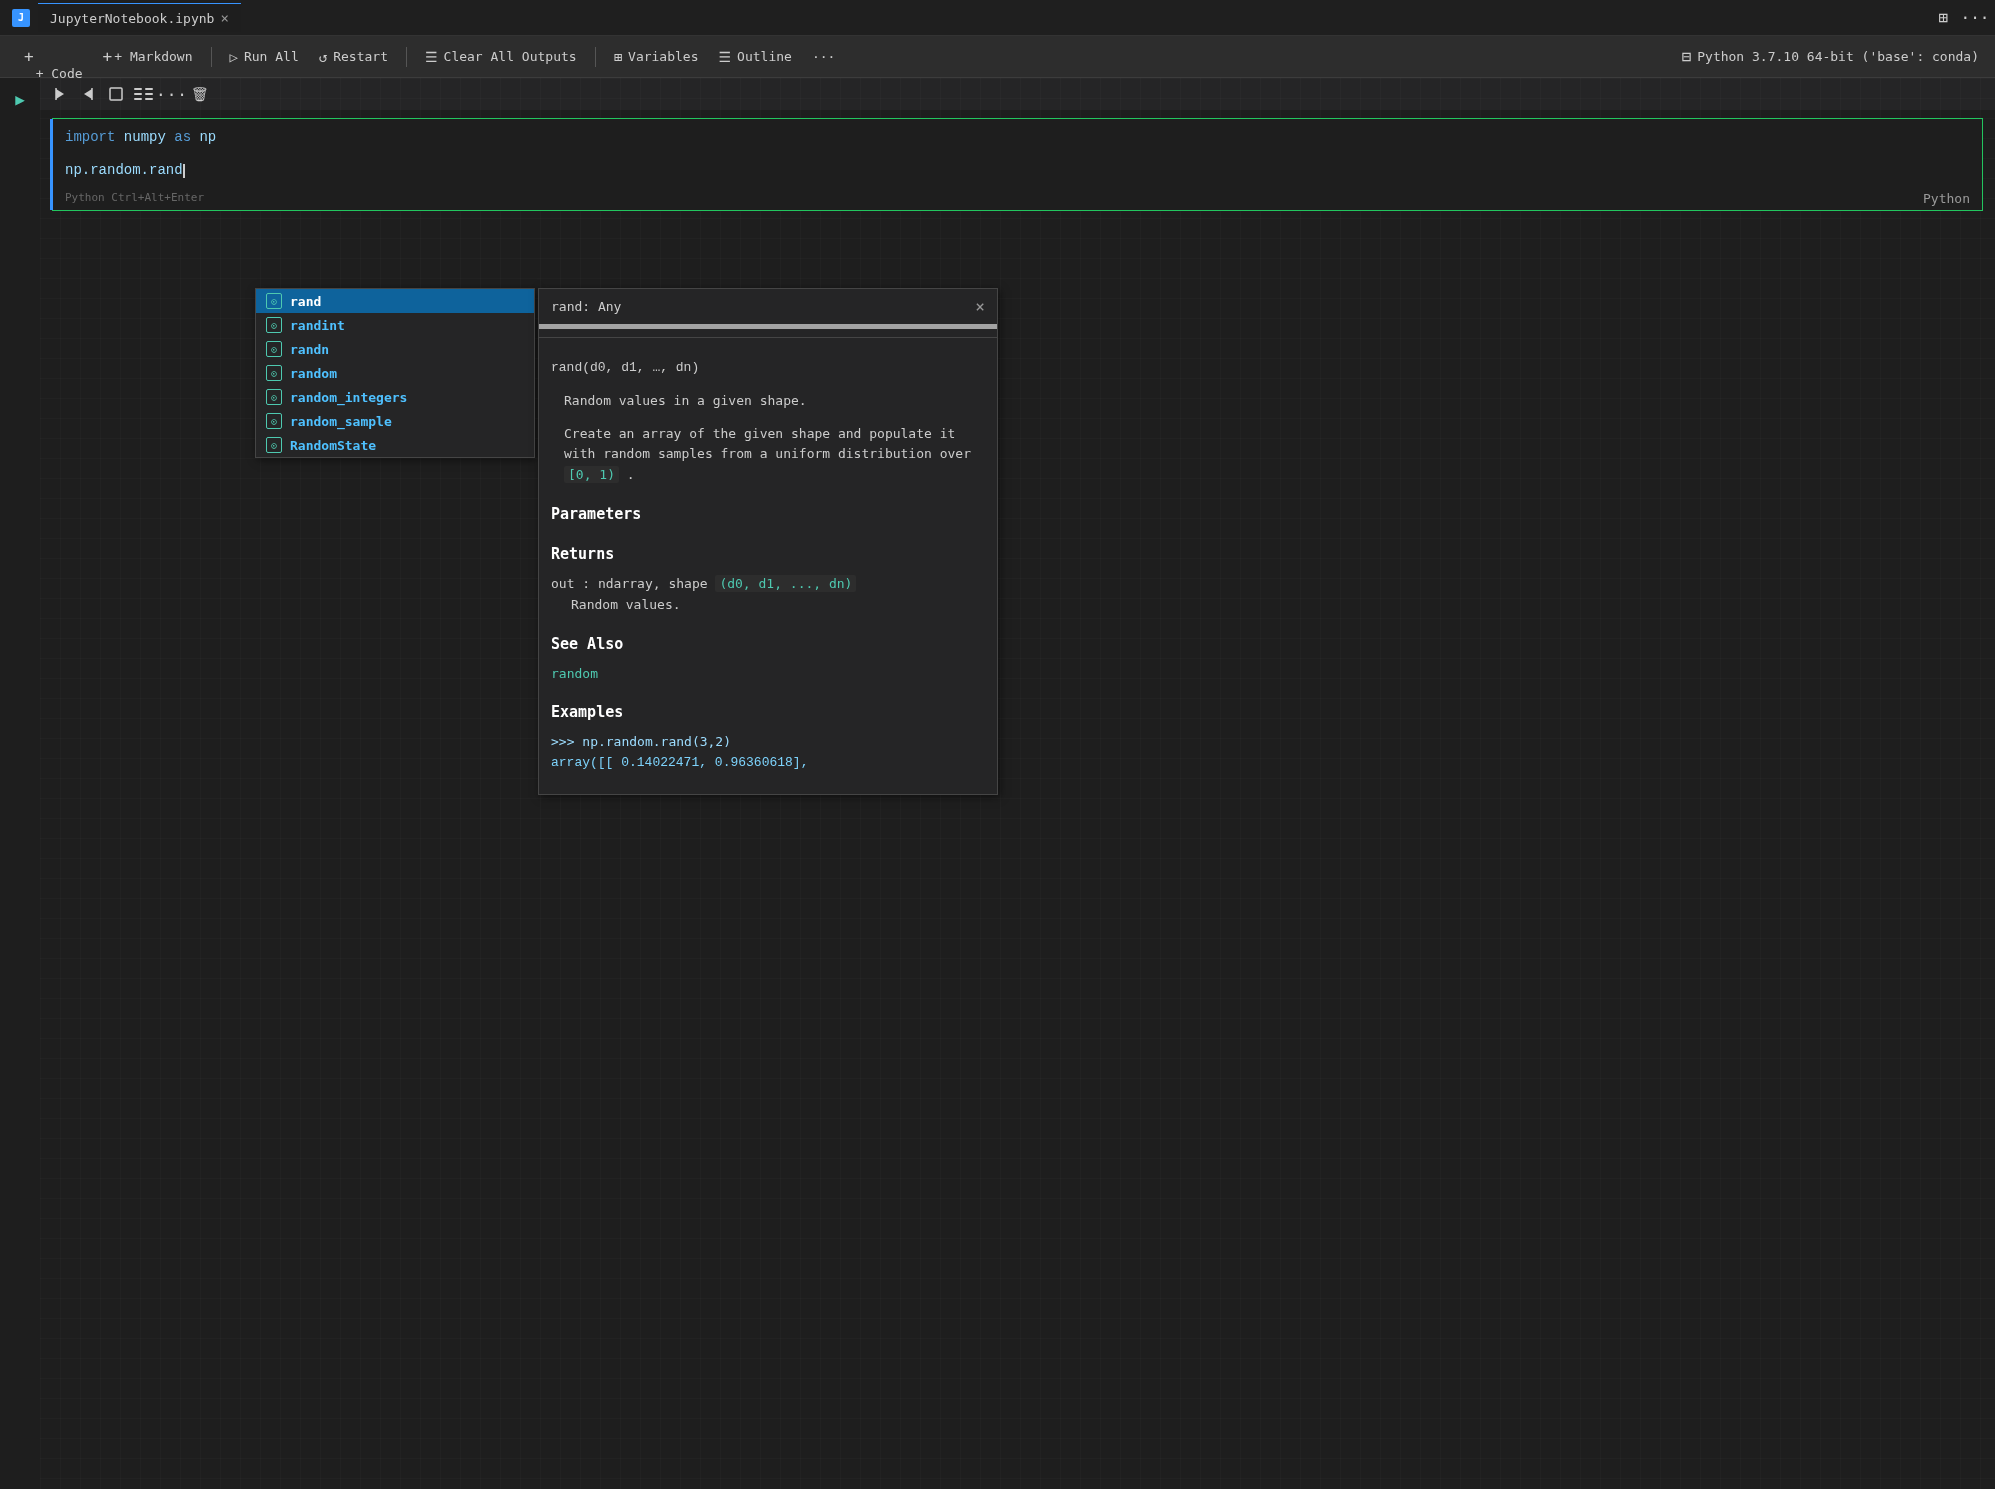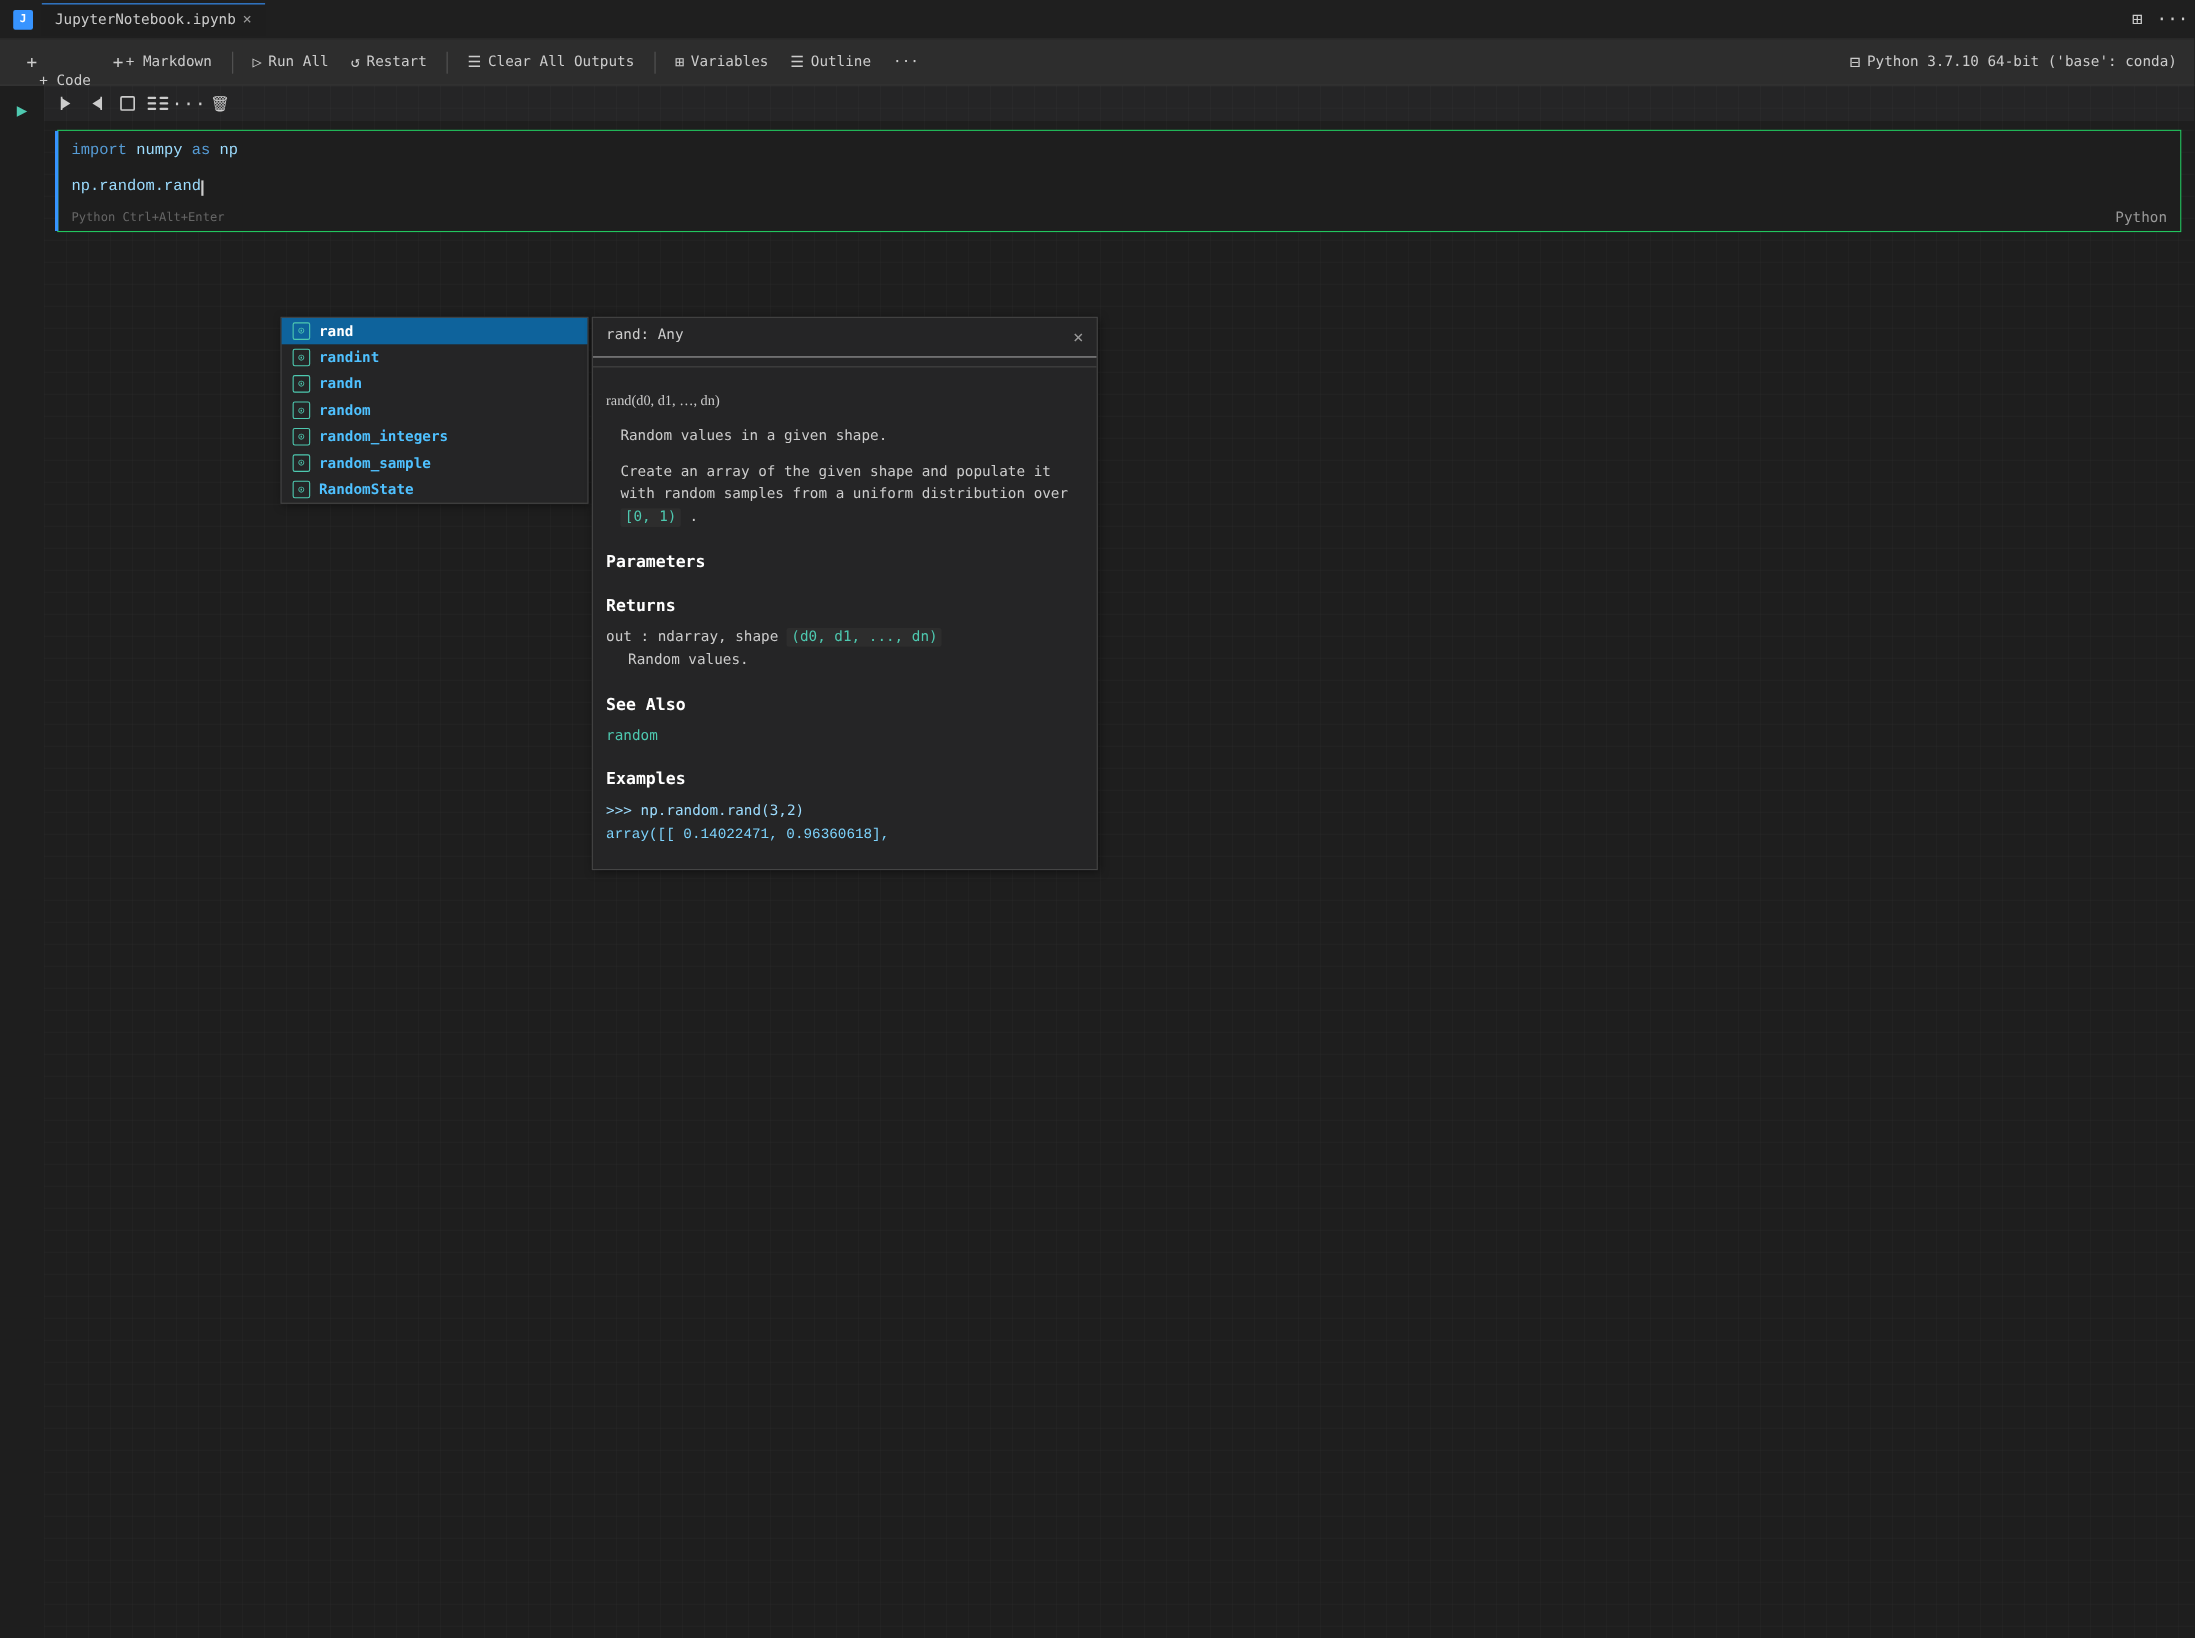--- a/index.html
+++ b/index.html
@@ -212,43 +212,43 @@
       width: 460px;
       background: #252526;
       border: 1px solid #454545;
       z-index: 100;
       box-shadow: 2px 2px 8px rgba(0,0,0,0.5);
       overflow-y: auto;
       max-height: 760px;
     }
     .doc-header {
       display: flex;
-      align-items: flex-start;
+      align-items: center;
       justify-content: space-between;
       padding: 8px 12px;
-      border-bottom: 1px solid #a3a3a3;
+      border-bottom: 5px solid #a3a3a3;
     }
     .doc-title {
       font-family: Consolas, monospace;
       font-size: 13px;
       color: #cccccc;
     }
     .doc-close {
       cursor: pointer;
       color: #999;
       font-size: 16px;
     }
     .doc-body {
       padding: 12px;
       font-size: 13px;
       line-height: 1.6;
       color: #cccccc;
     }
     .doc-signature {
-      font-family: Liberation Serif, serif;
+      font-family: Liberation Mono, monospace;
       color: #cccccc;
       margin-bottom: 12px;
     }
     .doc-desc {
       margin-bottom: 12px;
       padding-left: 13px;
     }
     .doc-section-title {
       font-size: 15px;
       font-weight: bold;

